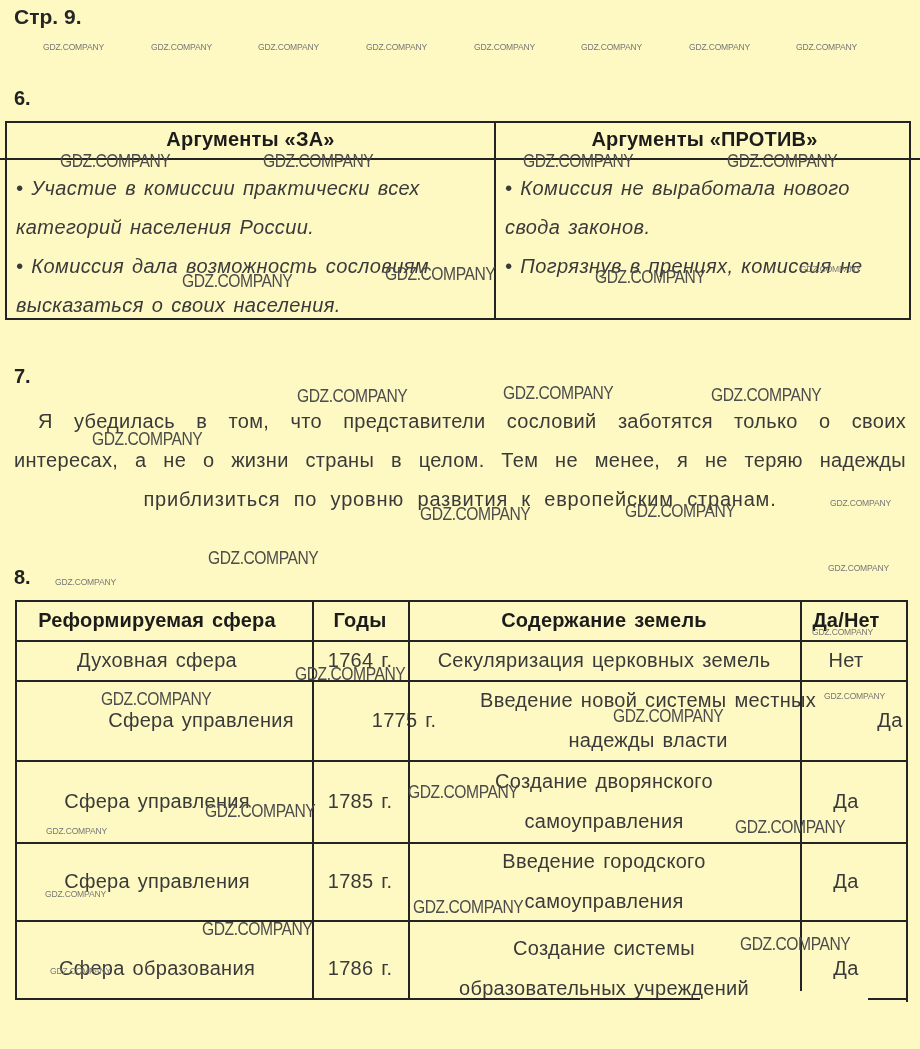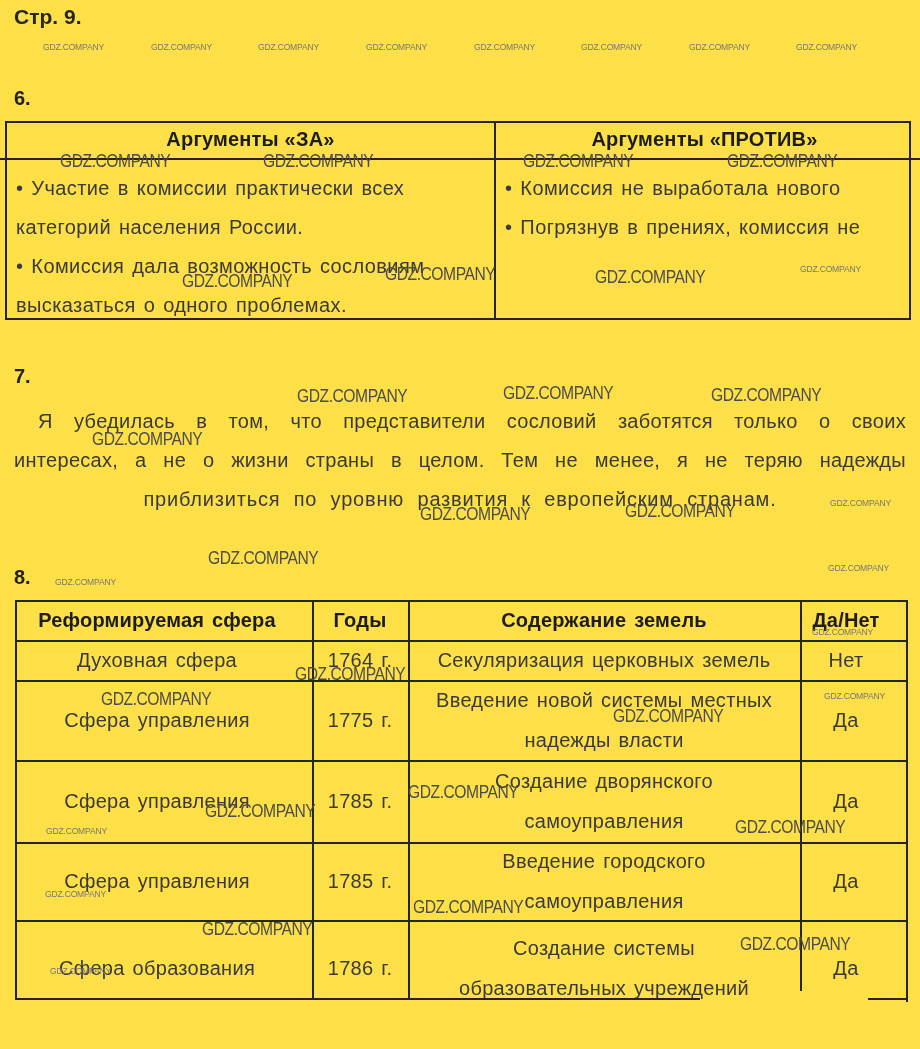--- a/index.html
+++ b/index.html
@@ -1,39 +1,39 @@
 <!DOCTYPE html>
 <html><head>
 <meta charset="utf-8">
 <style>
   * { margin:0; padding:0; box-sizing:border-box; }
   html,body { background:#ffffff; }
   .page {
-    position:relative; width:920px; height:1049px; background:#fde047;
+    position:relative; width:920px; height:1049px; background:#fef9c3;
     font-family:"Liberation Sans","DejaVu Sans",sans-serif; color:#383838;
     overflow:hidden;
     padding-left:40px;
   }
   .num { position:absolute; font-weight:bold; font-size:20px; color:#222; }
   .page-title { position:absolute; left:14px; top:5px; font-weight:bold; font-size:21px; color:#262626; }
 
   
   .hline { position:absolute; background:#242424; height:2px; }
   .vline { position:absolute; background:#242424; width:2px; }
 
   
   .t6 { position:absolute; left:5px; top:121px; width:906px; height:199px;
         border:2px solid #242424; }
   .t6-divider { position:absolute; left:487px; top:0; bottom:0; width:2px; background:#242424; }
   .t6-head { position:absolute; top:5px; height:28px; font-weight:bold; font-size:20px;
              color:#1c1c1c; text-align:center; letter-spacing:.2px; }
   .t6-head.left  { left:0;   width:487px;text-align:center; }
   .t6-head.right { left:489px; width:417px; }
   .t6-cell { position:absolute; top:0; height:100%; font-size:20px; line-height:39px;
-             color:#3a3a3a; letter-spacing:.4px; word-spacing:2px; padding-top:46px; }
+             color:#3a3a3a; letter-spacing:.4px; word-spacing:2px; padding-top:46px;font-style:italic; }
   .t6-cell.left  { left:9px;   width:470px; }
   .t6-cell.right { left:498px; width:400px; }
   .t6-cell div { height:39px; white-space:nowrap; }
   
   .t6-sep { left:0; top:158px; width:920px; }
 
   
   .s7 { position:absolute; left:14px; top:402px; width:892px; font-size:20px;
         color:#3a3a3a; line-height:39px; letter-spacing:.3px; }
   .s7 .jline { text-align:justify; text-align-last:justify; height:39px; }
@@ -46,21 +46,21 @@
               justify-content:center; text-align:center; color:#3a3a3a;
               letter-spacing:.3px; word-spacing:2px; }
   .t8 .cell div { line-height:40px; white-space:nowrap; }
   .t8 .hcell { font-weight:bold; color:#1c1c1c; letter-spacing:.2px; }
   .c1 { left:0;     width:284px; }
   .c2 { left:297px; width:96px; }
   .c3 { left:393px; width:392px; }
   .c4 { left:785px; width:92px; }
   .rh { top:0;     height:40px; }
   .r1 { top:40px;  height:40px; }
-  .r2 { top:80px;  height:80px; }
+  .r2 { top:80px;  height:80px;margin-left:44px; }
   .r3 { top:160px; height:82px; }
   .r4 { top:242px; height:78px; }
   .r5 { top:328px; height:80px; }
 
   
   .wm { position:absolute; white-space:nowrap; font-family:"Liberation Sans","DejaVu Sans",sans-serif;
         transform-origin:left top; z-index:6; pointer-events:none; }
   .wm.lg { font-size:17px; color:#4c4c4c; transform:scale(.92,1.08); letter-spacing:-.5px; }
   .wm.sm { font-size:9px;  color:#767676; transform:scale(.95,1.05); letter-spacing:-.2px; }
 </style>
@@ -74,24 +74,25 @@
   <div class="num" style="left:14px; top:87px;">6.</div>
 
   <div class="t6">
     <div class="t6-head left">Аргументы «ЗА»</div>
     <div class="t6-head right">Аргументы «ПРОТИВ»</div>
     <div class="t6-divider"></div>
     <div class="t6-cell left">
       <div>• Участие в комиссии практически всех</div>
       <div>категорий населения России.</div>
       <div>• Комиссия дала возможность сословиям</div>
-      <div>высказаться о одного проблемах.</div>
+      <div>высказаться о своих населения.</div>
     </div>
     <div class="t6-cell right">
       <div>• Комиссия не выработала нового</div>
+      <div>свода законов.</div>
       <div>• Погрязнув в прениях, комиссия не</div>
     </div>
   </div>
   <div class="hline t6-sep"></div>
 
   <div class="num" style="left:14px; top:365px;">7.</div>
   <div class="s7">
     <div class="jline first">Я убедилась в том, что представители сословий заботятся только о своих</div>
     <div class="jline">интересах, а не о жизни страны в целом. Тем не менее, я не теряю надежды</div>
     <div class="lline">приблизиться по уровню развития к европейским странам.</div>

